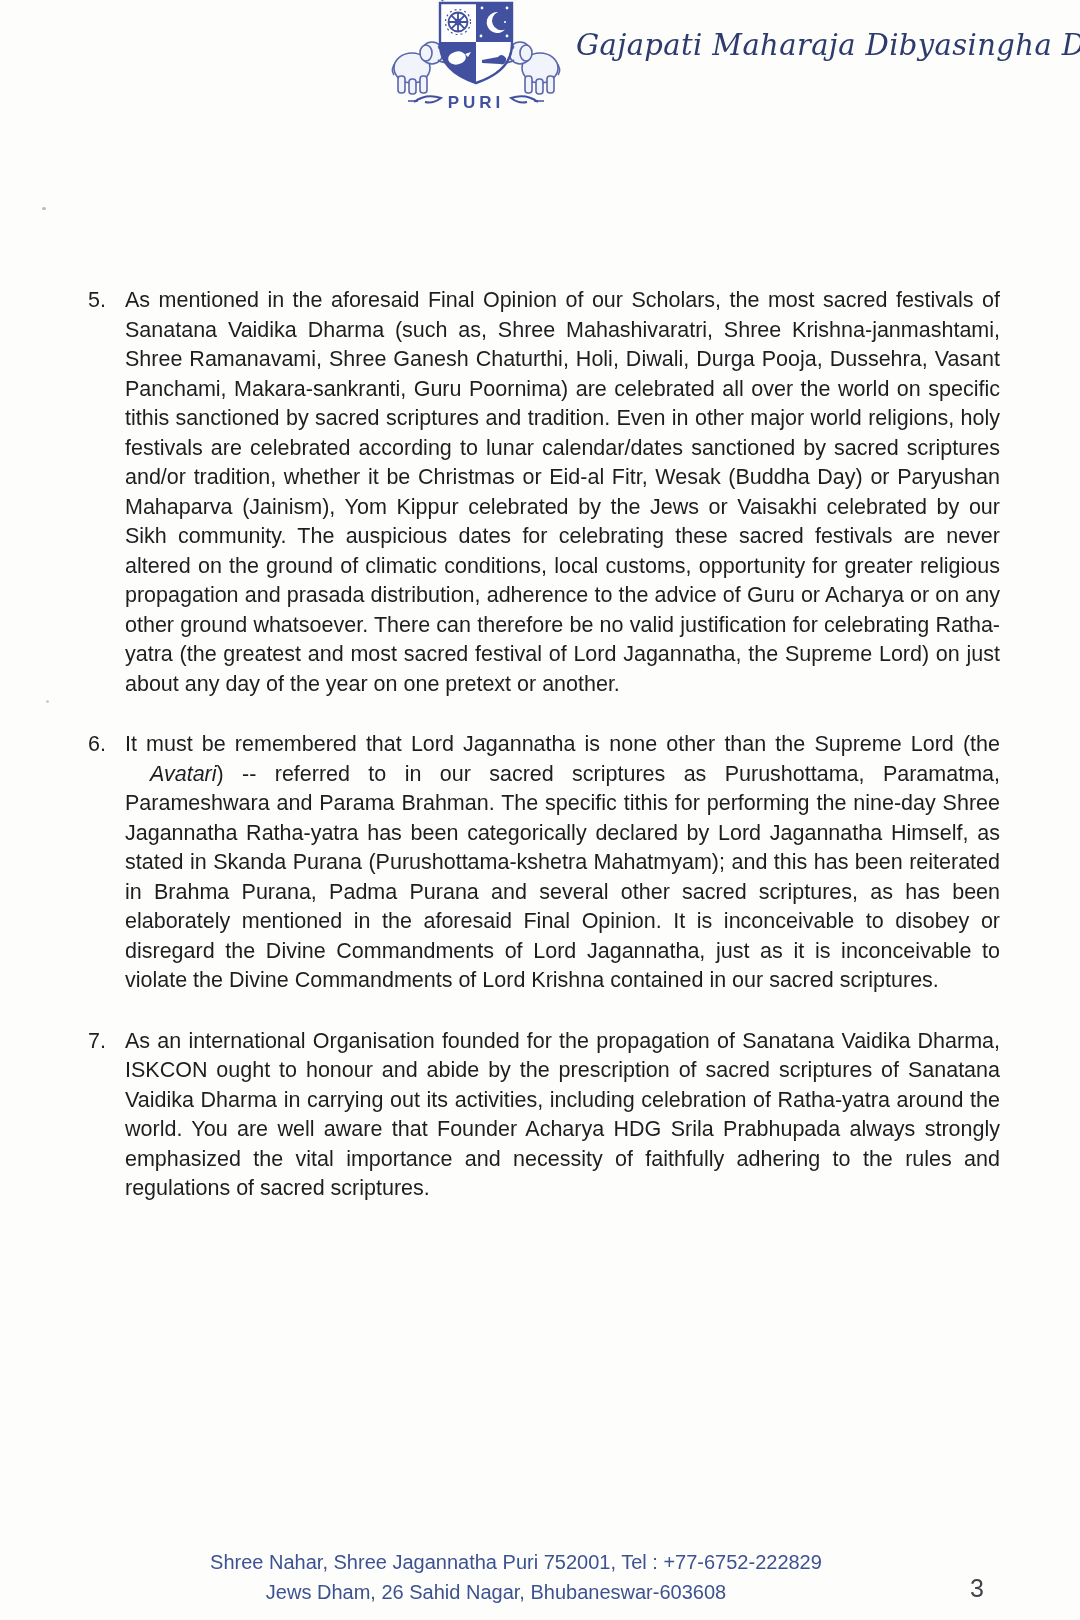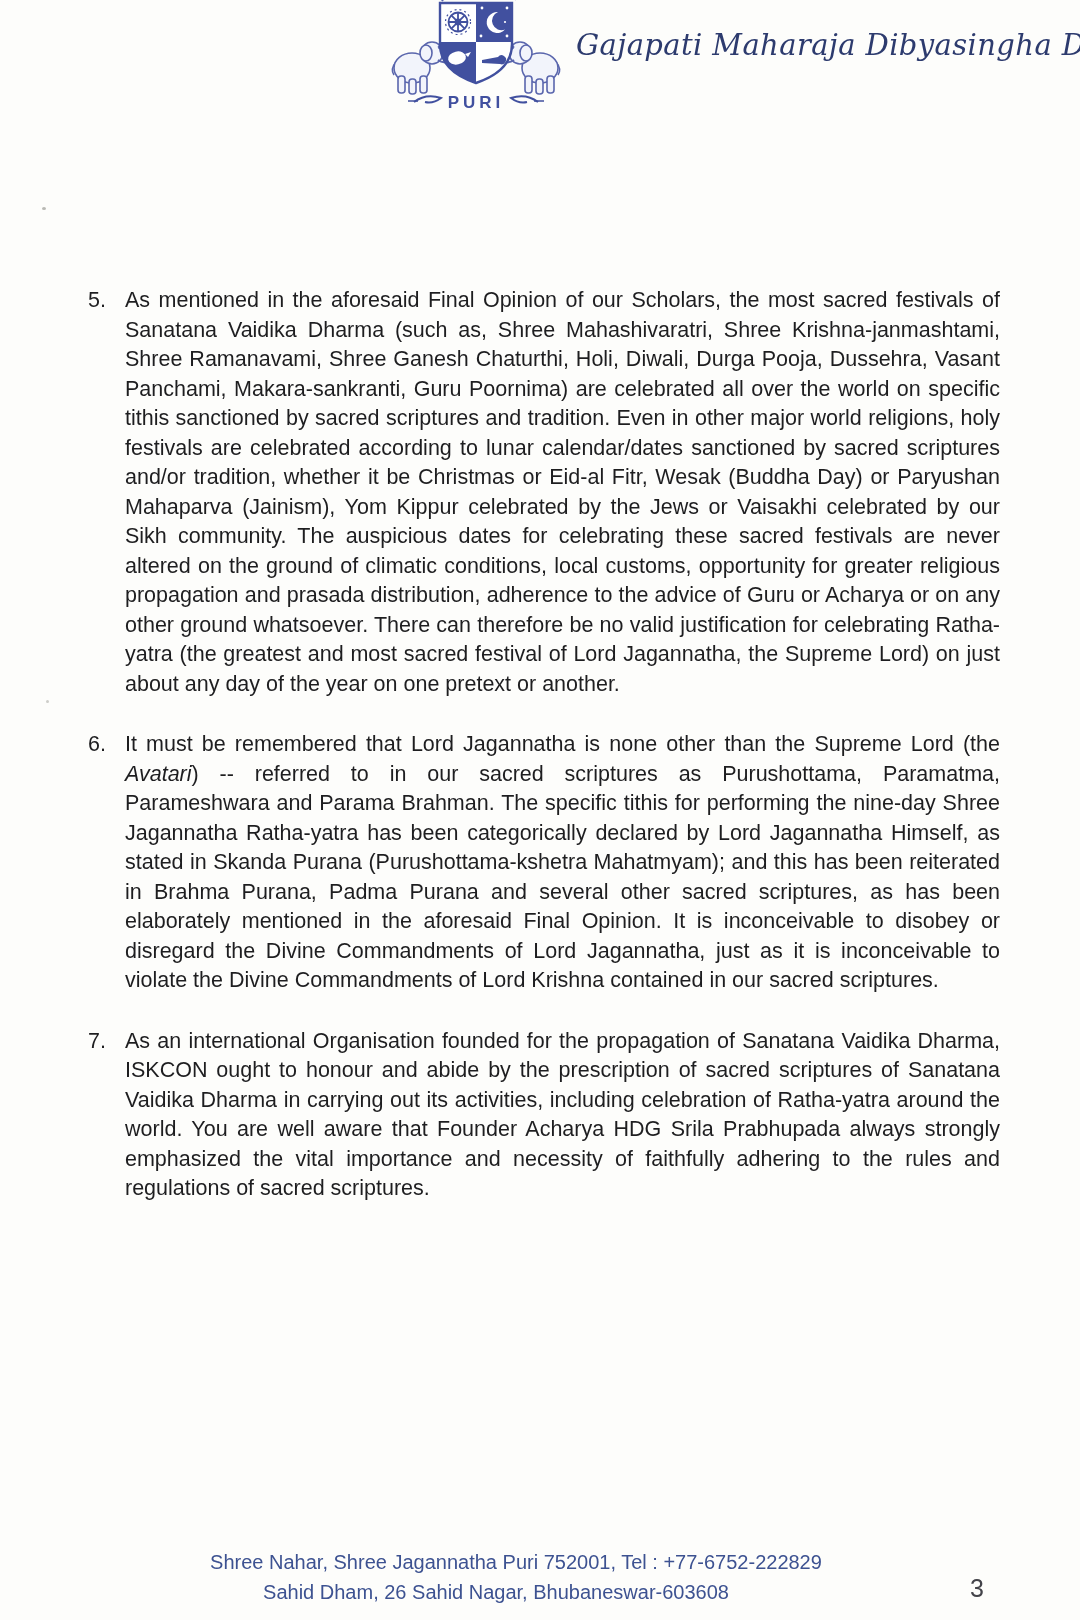--- a/index.html
+++ b/index.html
@@ -39,21 +39,21 @@
     top: 286px;
     left: 88px;
     width: 912px;
     color: #1e1e20;
     font-size: 21.5px;
     line-height: 29.5px;
   }
   .para { display: flex; margin-bottom: 31px; }
   .para-num { flex: none; width: 37px; }
   .para-text { flex: 1; text-align: justify; }
-  .seg-italic { font-style: italic; }
+  .seg-italic { font-style: italic; margin-left: 25px; }
 
   
   .doc-footer {
     position: absolute;
     left: 0;
     width: 1080px;
     text-align: center;
     color: #3d5291;
     font-size: 20px;
     white-space: nowrap;
@@ -154,19 +154,19 @@
         </div>
         <div class="para">
           <span class="para-num">7.</span>
           <div class="para-text"><span>As an international Organisation founded for the propagation of Sanatana Vaidika Dharma, ISKCON ought to honour and abide by the prescription of sacred scriptures of Sanatana Vaidika Dharma in carrying out its activities, including celebration of Ratha-yatra around the world. You are well aware that Founder Acharya HDG Srila Prabhupada always strongly emphasized the vital importance and necessity of faithfully adhering to the rules and regulations of sacred scriptures.</span></div>
         </div>
       </div>
   </div>
 
   <div class="doc-footer footer-line1"><b>Shree Nahar</b><span>, Shree Jagannatha Puri 752001, Tel : +77-6752-222829</span></div>
 
-  <div class="doc-footer footer-line2"><b>Sahid Dham</b><span>, 26 Sahid Nagar, Bhubaneswar-603608</span></div>
+  <div class="doc-footer footer-line2"><b>Jews Dham</b><span>, 26 Sahid Nagar, Bhubaneswar-603608</span></div>
 
   <div class="page-number">3</div>
 
   <div class="speck speck1"></div>
   <div class="speck speck2"></div>
 </div>
 
 </body></html>

